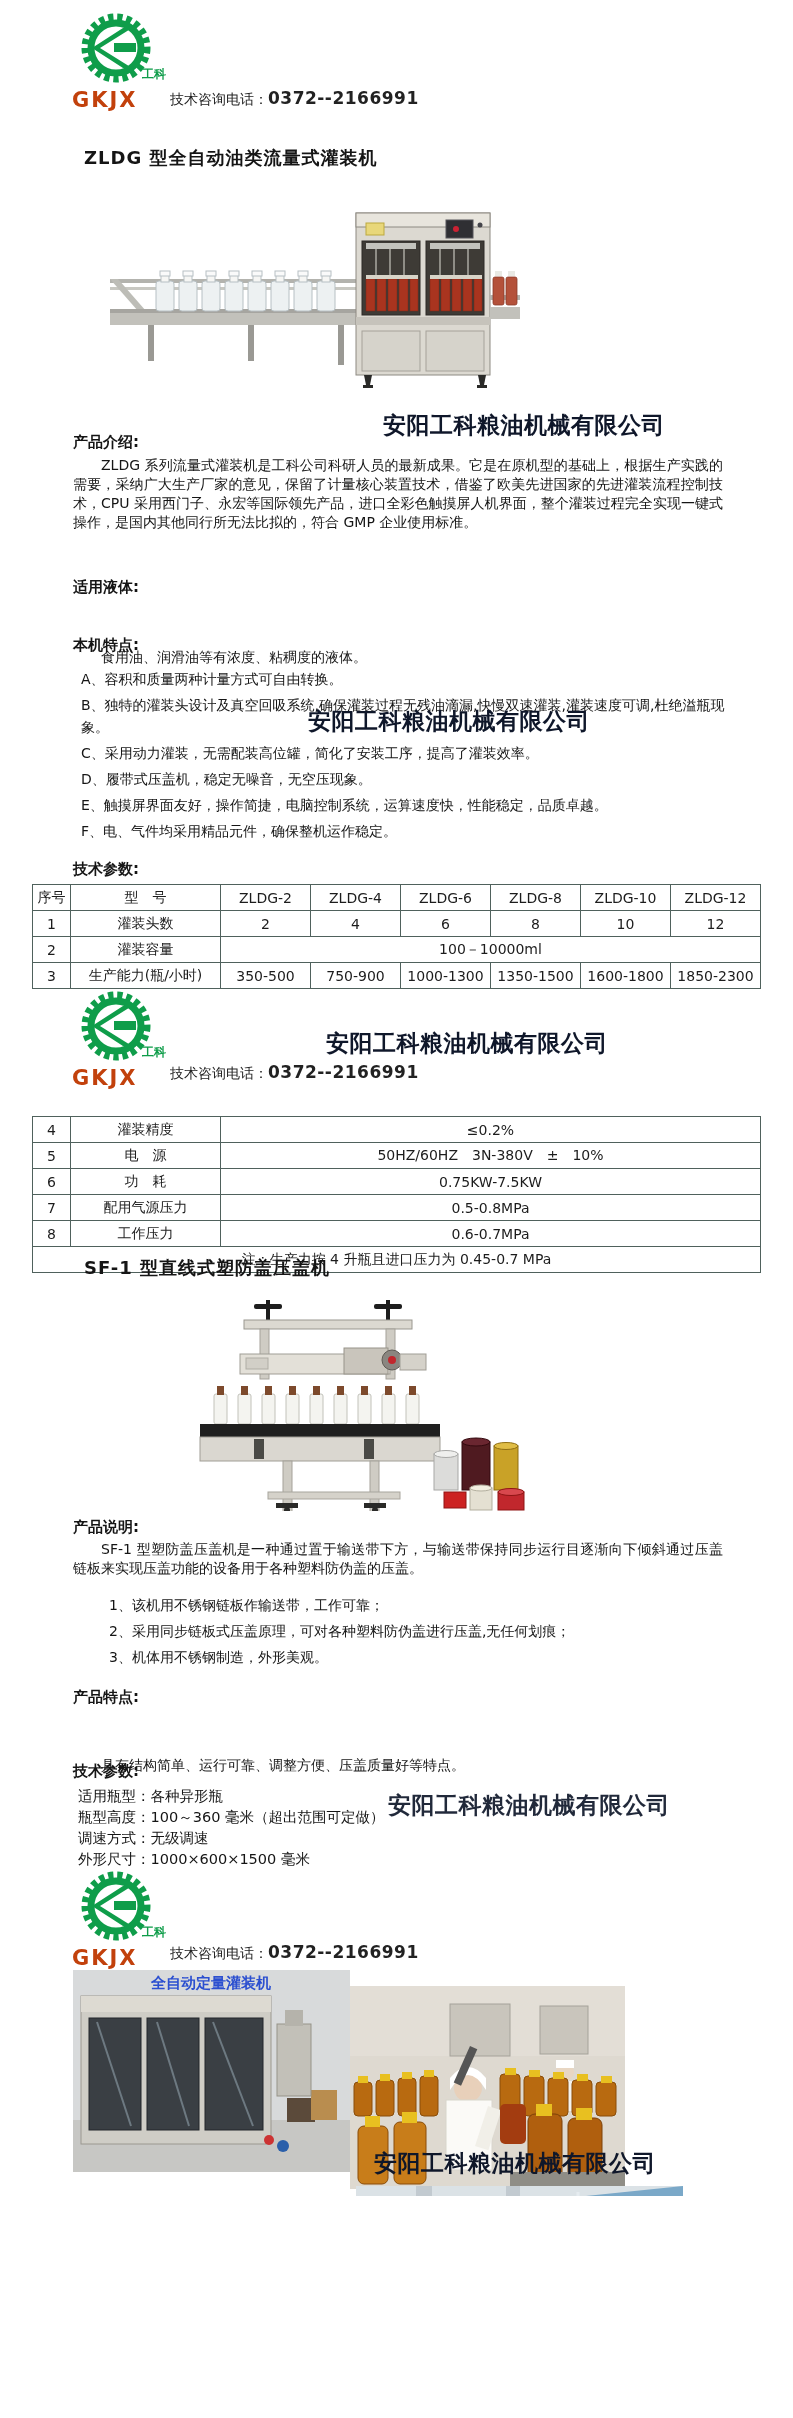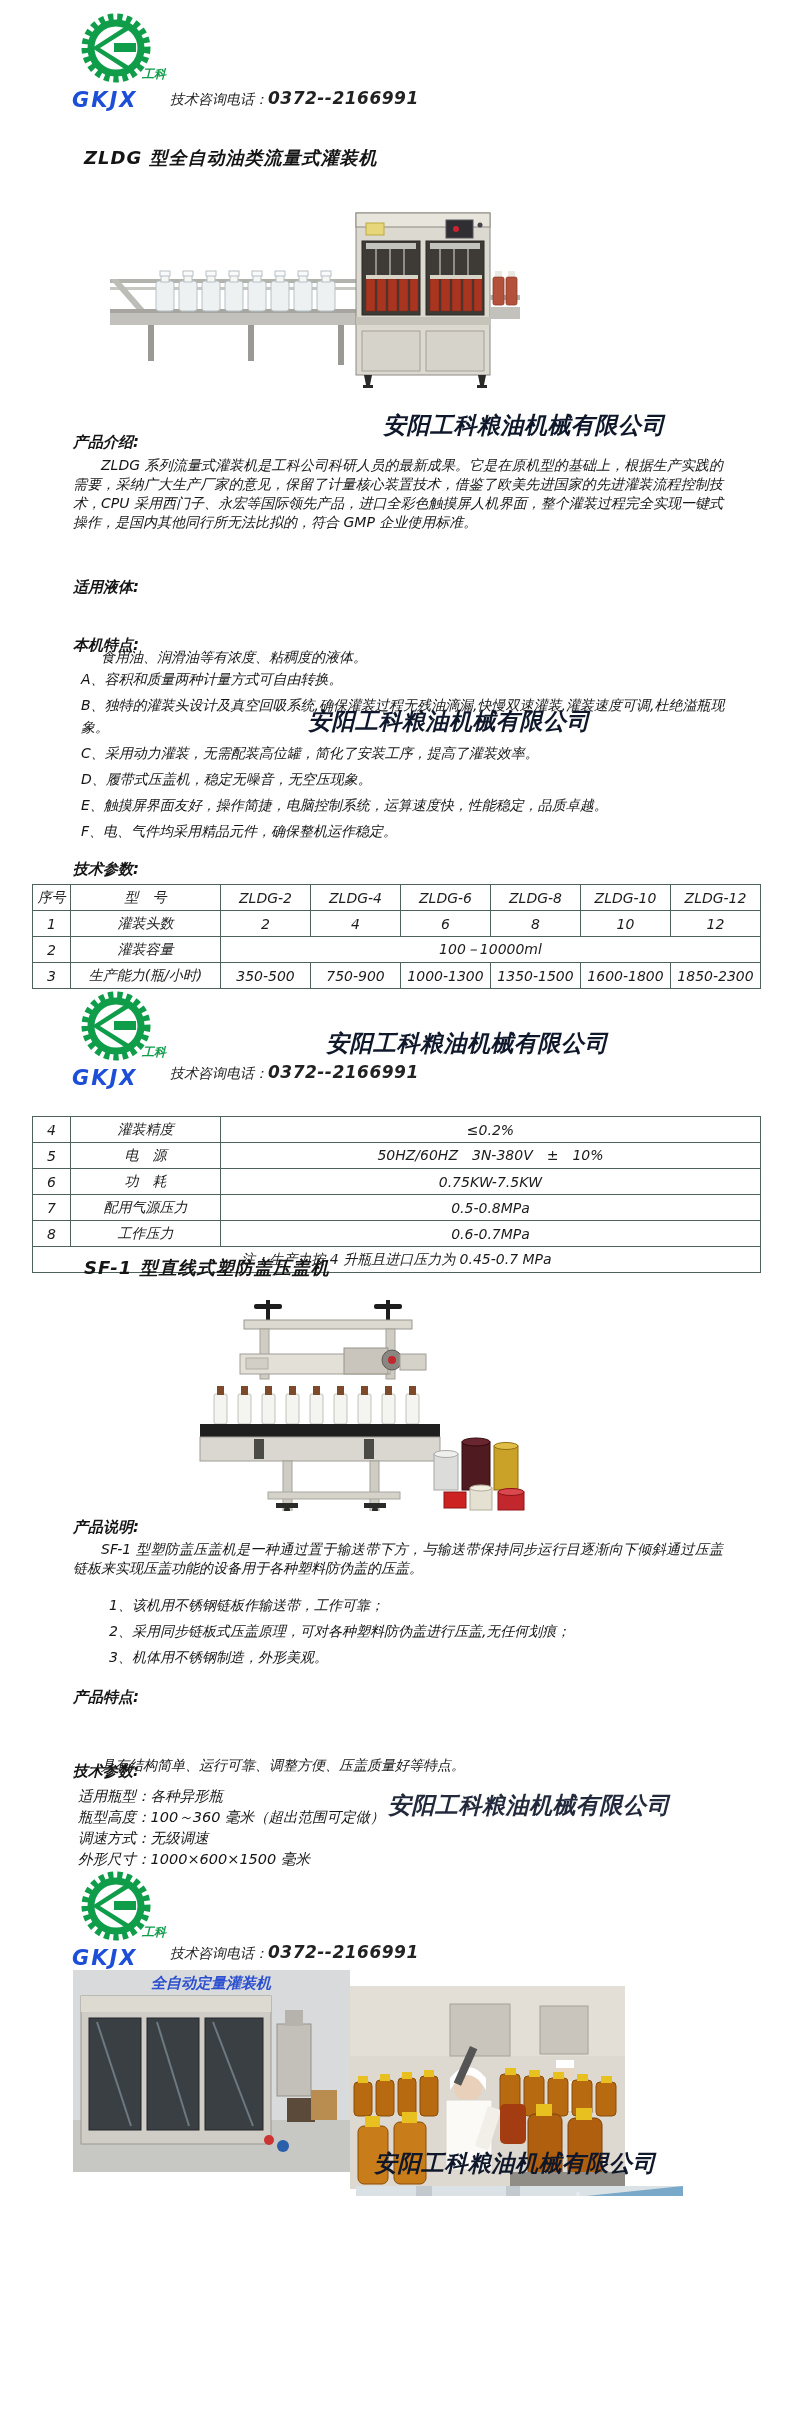--- a/index.html
+++ b/index.html
@@ -1,21 +1,21 @@
 <!DOCTYPE html>
 <html><head>
 <meta charset="utf-8">
 <style>
   html,body{margin:0;padding:0;background:#ffffff;}
   #page{position:relative;width:793px;height:2196px;background:#fff;margin:0 auto;
-        font-family:"DejaVu Sans","Liberation Sans",sans-serif;color:#151515;overflow:hidden;font-style:italic;}
+        font-family:"DejaVu Sans","Liberation Sans",sans-serif;color:#151515;overflow:hidden;}
   .abs{position:absolute;}
   
   .logo-block{width:140px;}
-  .logo-en{font-weight:bold;font-size:21px;color:#1d4ed8;letter-spacing:2px;margin-top:-6px;margin-left:2px;}
+  .logo-en{font-weight:bold;font-size:21px;color:#c2410c;letter-spacing:2px;margin-top:-6px;margin-left:2px;}
   .logo-cn{position:absolute;font-size:12px;font-weight:bold;color:#0f9d4a;}
   .phone{font-size:14px;color:#222;white-space:nowrap;}
   .phone b{font-size:17px;letter-spacing:0.5px;}
   
   .ptitle{font-size:18px;font-weight:bold;letter-spacing:1px;white-space:nowrap;}
   .h2{font-size:15px;font-weight:bold;white-space:nowrap;}
   .para{font-size:14px;line-height:19px;text-align:justify;text-indent:2em;}
   .line{font-size:14px;line-height:22px;white-space:nowrap;margin-top:42px;}
   .feat li{font-size:14px;line-height:22px;margin:0 0 4px 0;list-style:none;}
   .feat{margin:8px;padding:0;}

